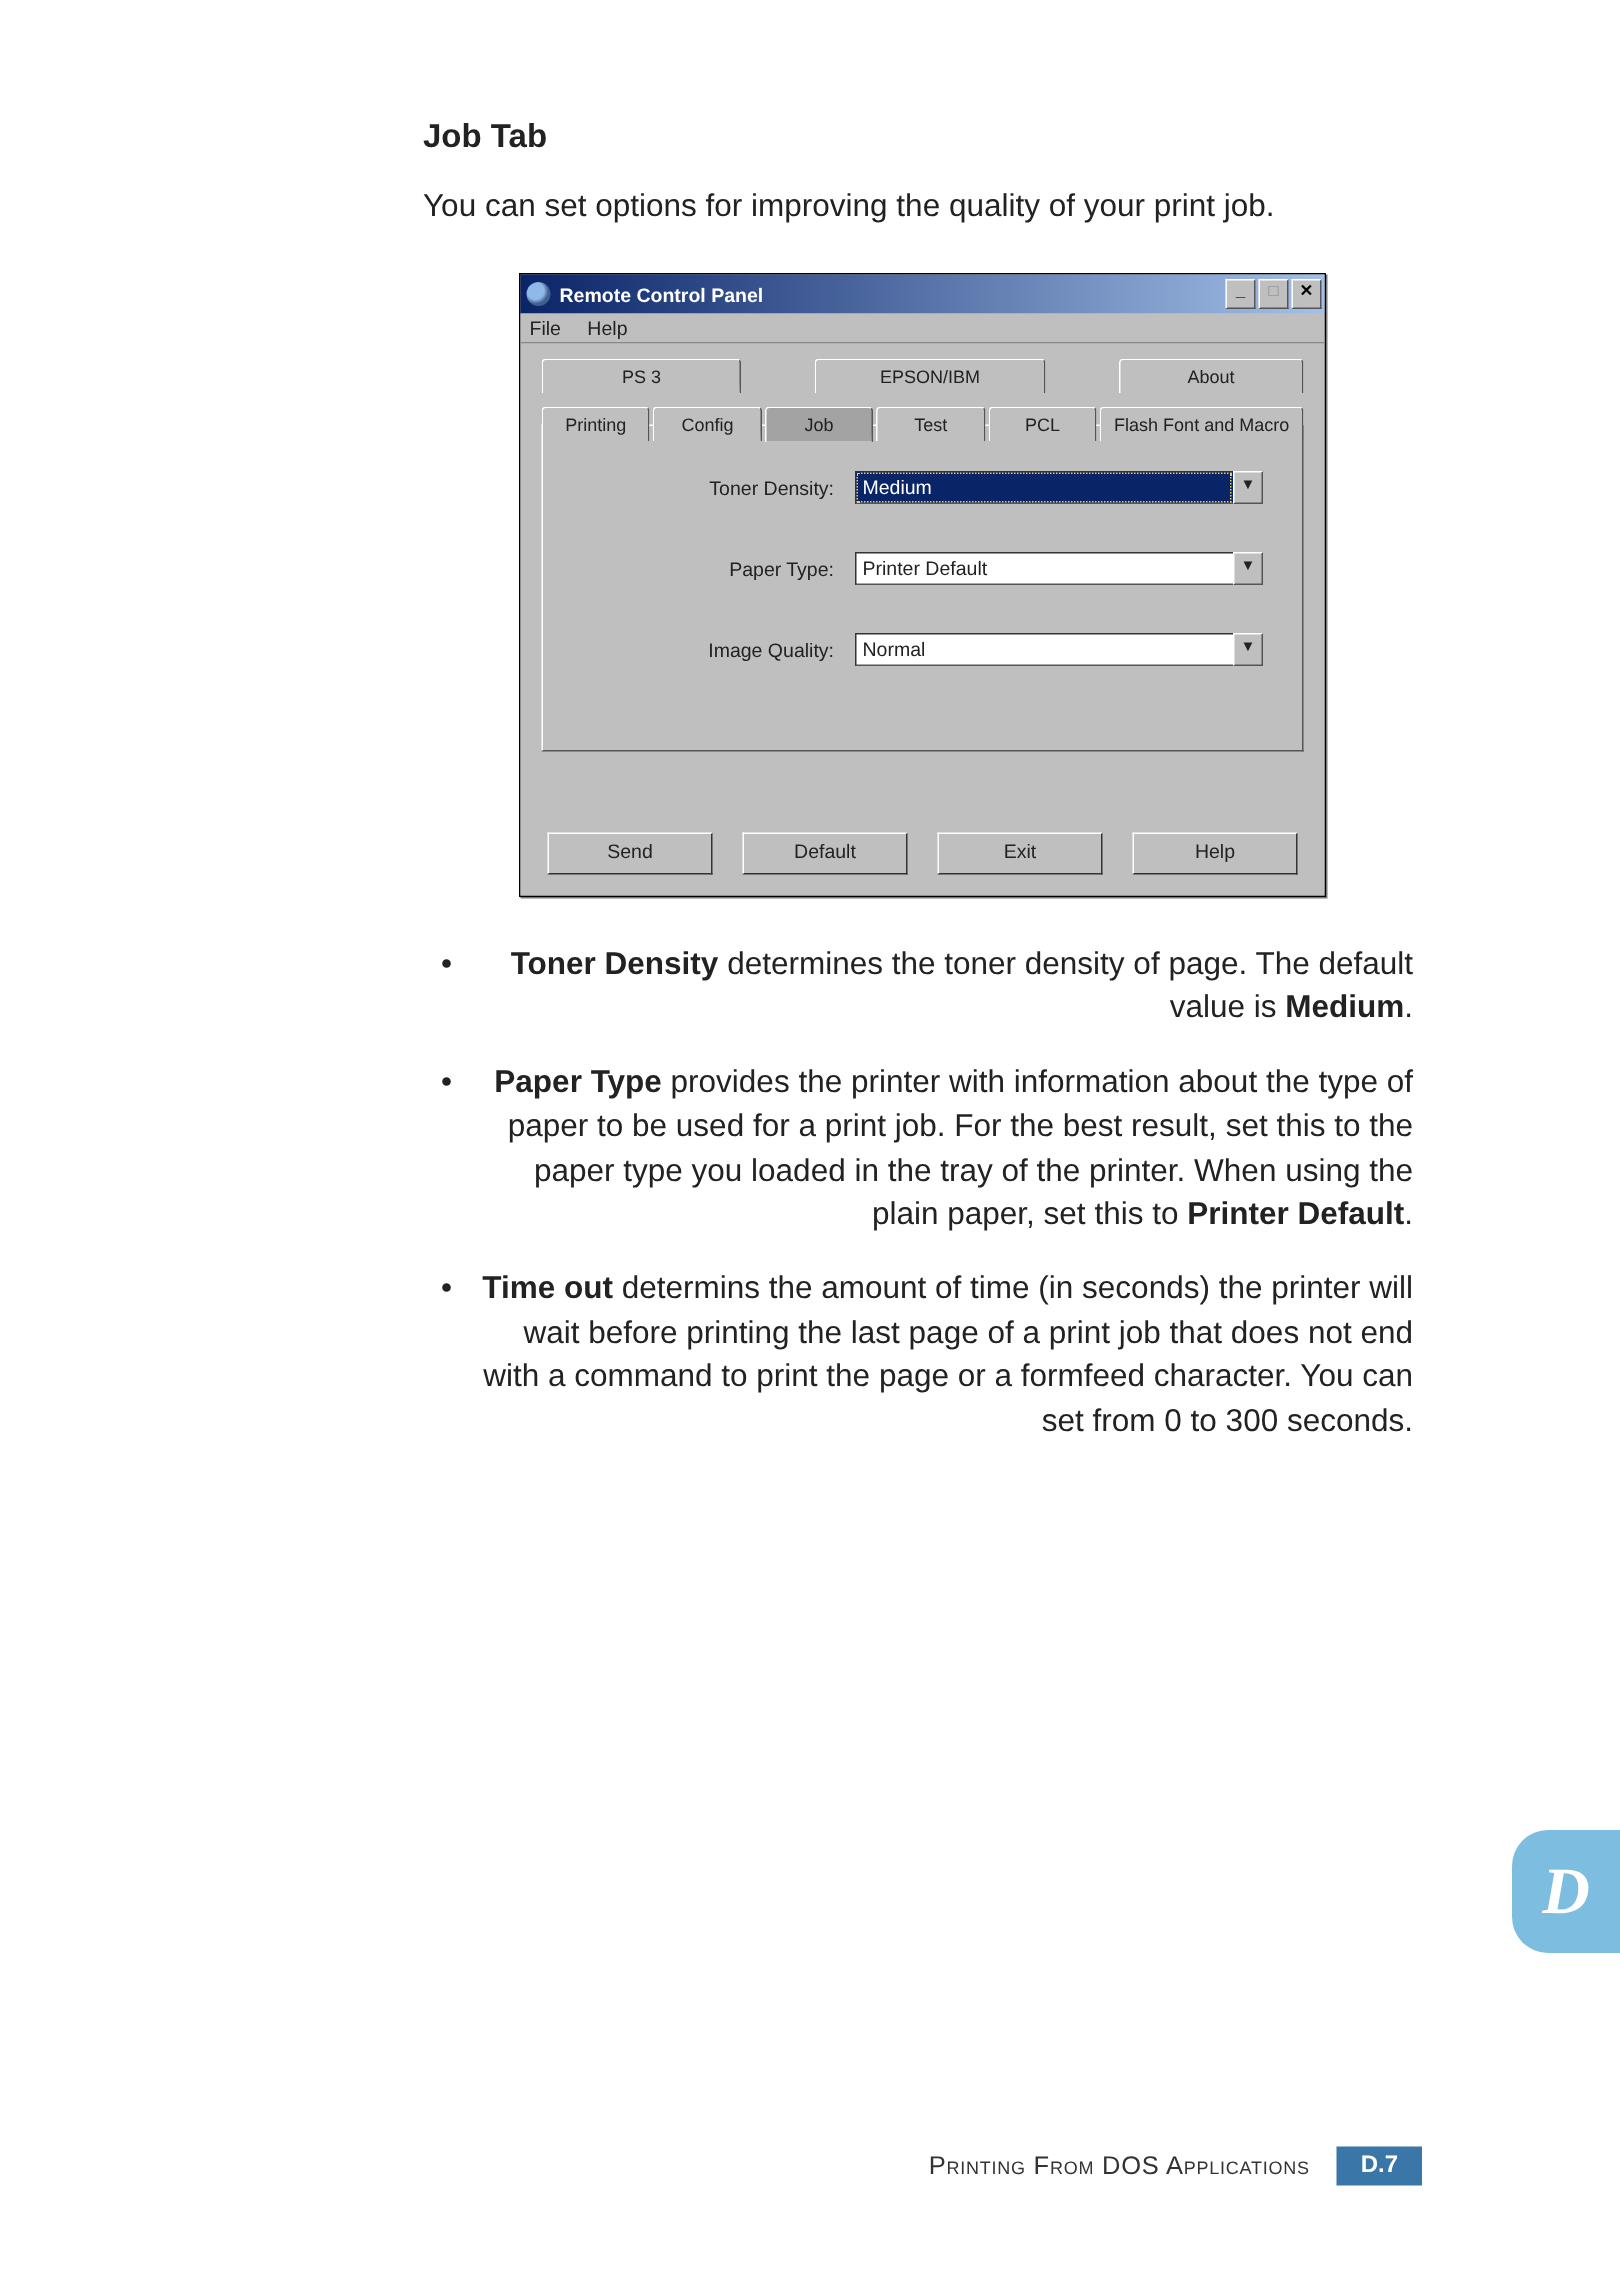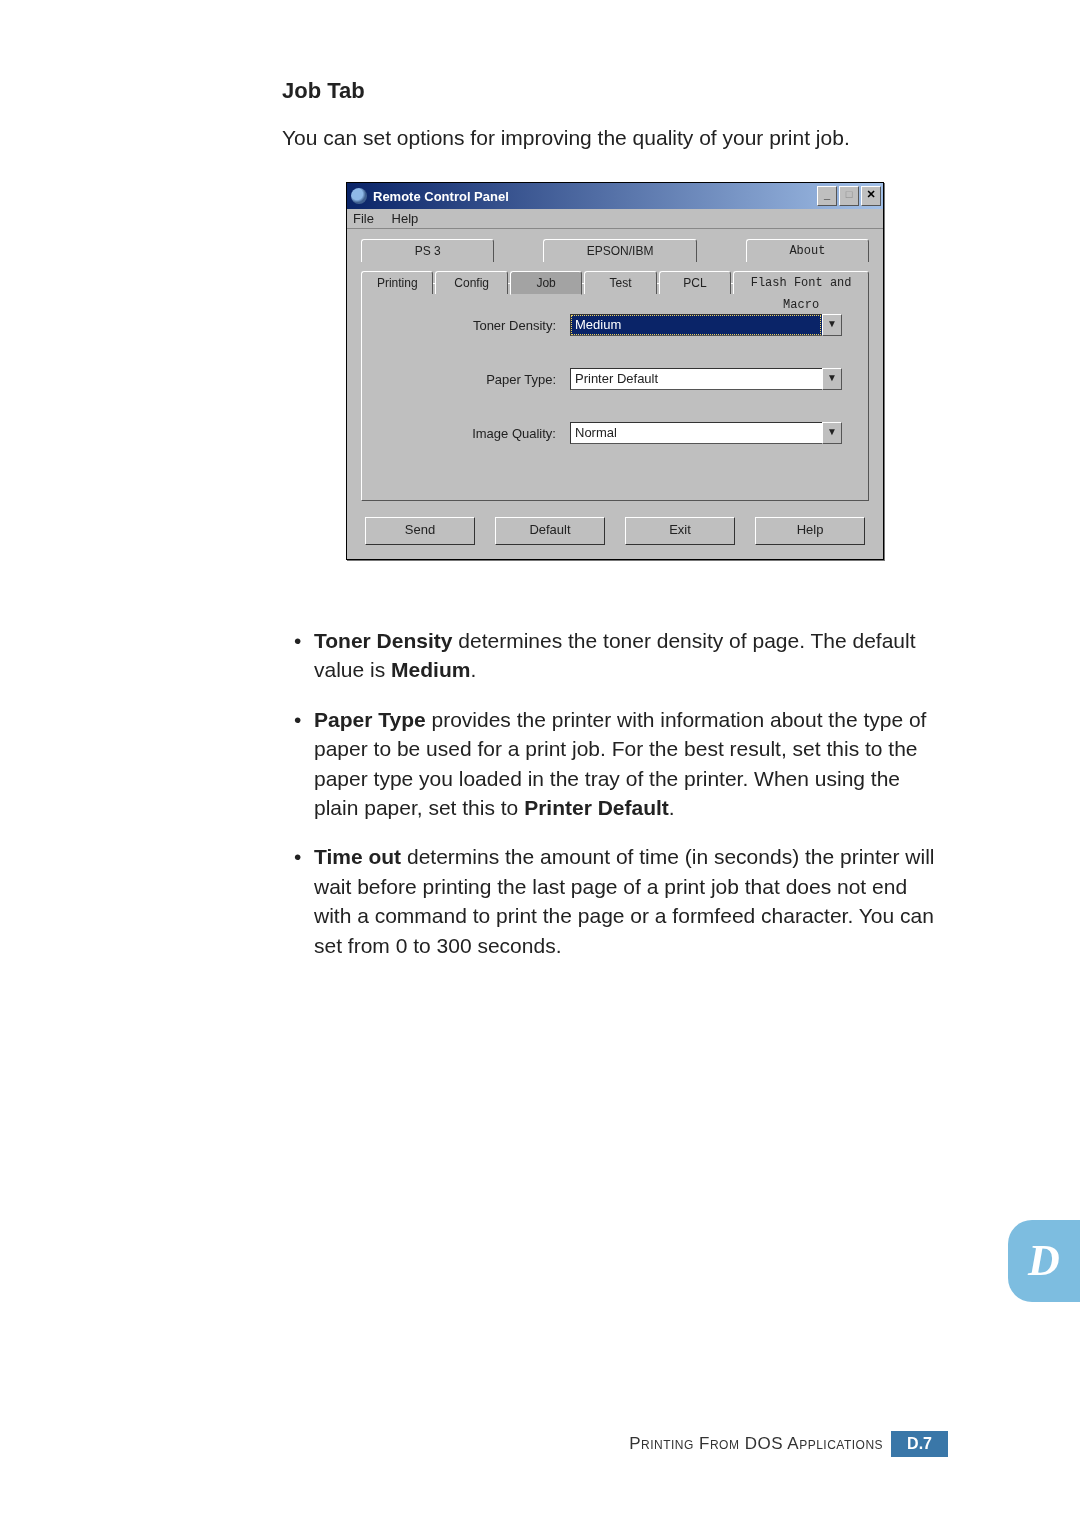--- a/index.html
+++ b/index.html
@@ -88,21 +88,21 @@
     border-right-color: #555;
     border-bottom: none;
     background: #bfbfbf;
     text-align: center;
     line-height: 22px;
     border-top-left-radius: 3px;
     border-top-right-radius: 3px;
     margin-right: 2px;
     font-size: 12px;
   }
-  .tab:last-child { margin-right: 0; font-family: Liberation Mono, monospace; }
+  .tab:last-child { margin-right: 0; }
   .tab.active {
     background: #a3a3a3;
     font-weight: normal;
     border-bottom: 1px solid #bfbfbf;
   }
   .tabpanel {
     border: 1px solid #fff;
     border-right-color: #555; border-bottom-color: #555;
     background: #bfbfbf;
     padding: 30px 26px 24px 26px;
@@ -163,26 +163,28 @@
     justify-content: center;
   }
   .dlg-btn {
     width: 108px; height: 26px;
     background: #bfbfbf;
     border: 1px solid #fff;
     border-right-color: #333; border-bottom-color: #333;
     font-size: 13px;
     text-align: center;
     line-height: 24px;
+    margin-top: 38px;
   }
   
   .bullets {
-    margin-top: 66px;
+    margin-top: 30px;
     font-size: 21px;
     line-height: 1.4;
+    text-align: right;
   }
   .bullets ul { padding-left: 18px; margin: 0; list-style: none; }
   .bullets li { margin-bottom: 20px; position: relative; padding-left: 14px; }
   .bullets li::before {
     content: "•";
     position: absolute;
     left: -6px;
     top: 0;
   }
   .b { font-weight: bold; }
@@ -204,21 +206,21 @@
     line-height: 82px;
   }
   
   .footer {
     position: absolute;
     right: 132px;
     bottom: 66px;
     font-size: 17px;
     display: flex;
     align-items: center;
-    gap: 8px;
+    gap: 18px;
     font-family: Verdana, Arial, sans-serif;
   }
   .footer .ftext {
     font-variant: small-caps;
     letter-spacing: 0.5px;
     color: #333;
   }
   .footer .pgbox {
     background: #3a77a8;
     color: #ffffff;

